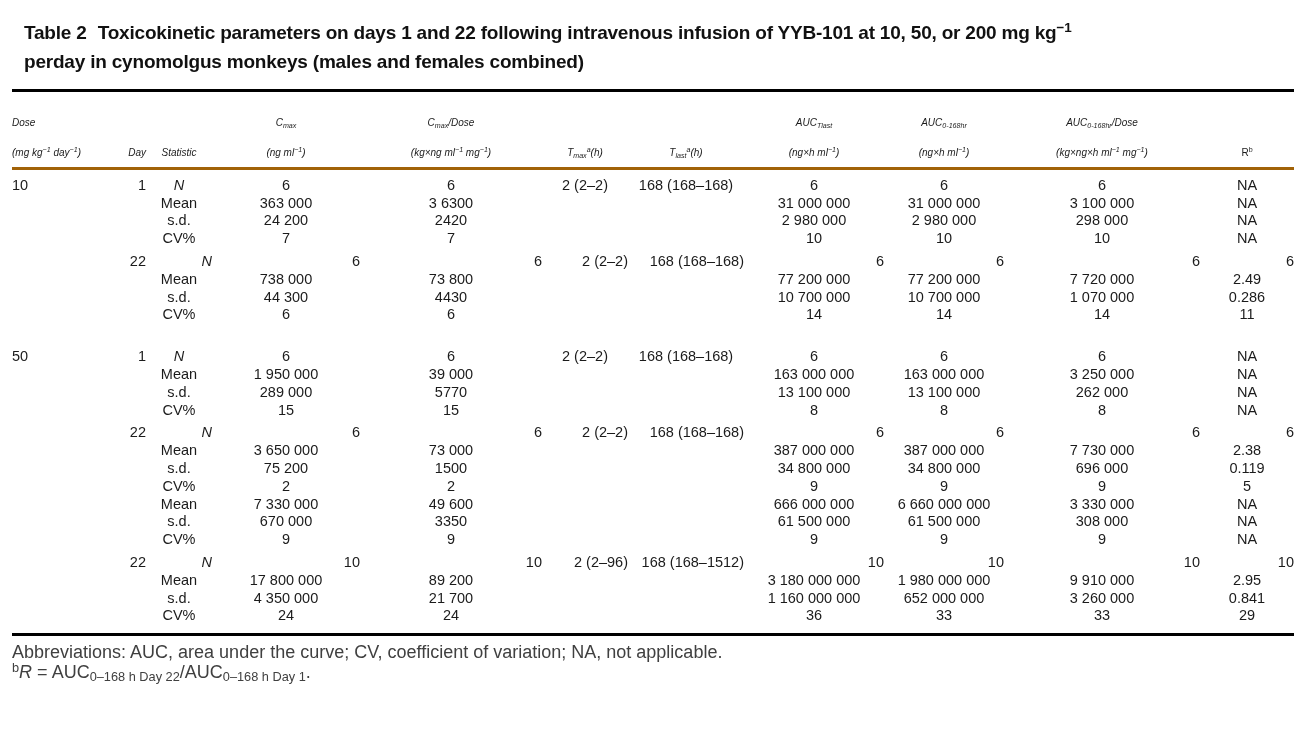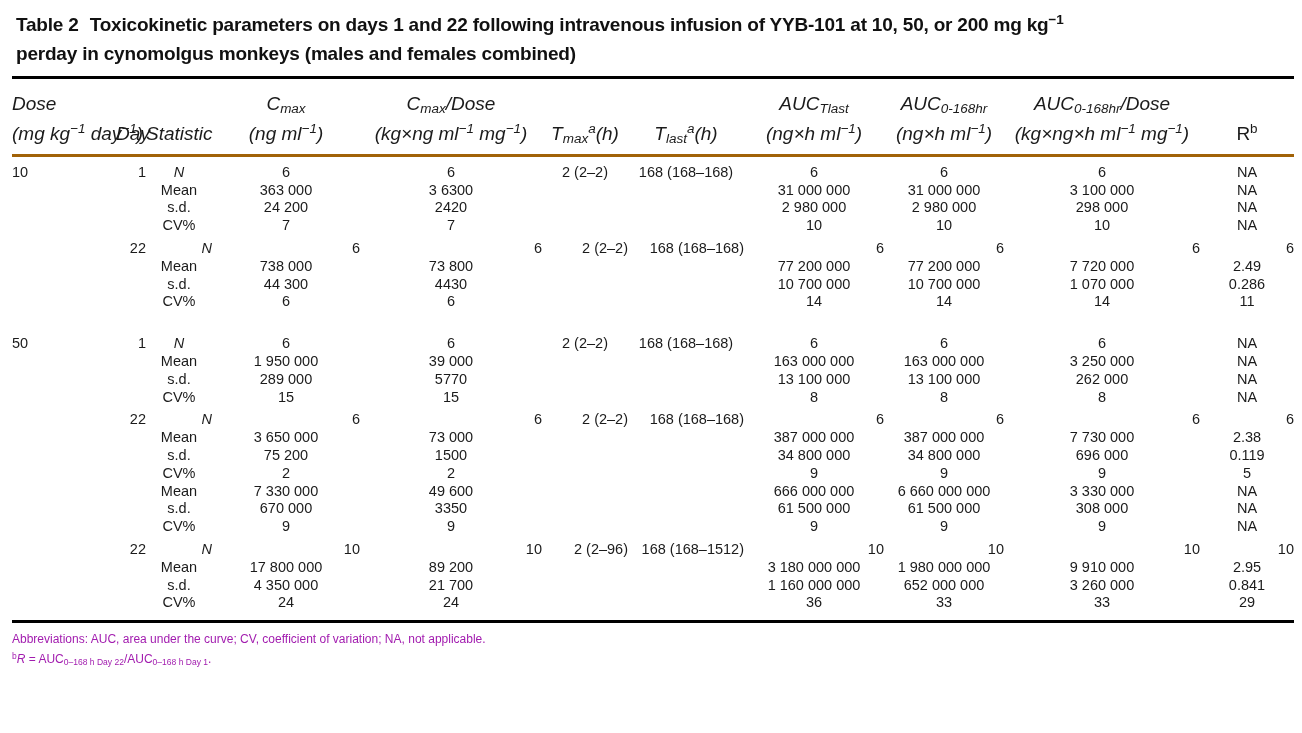--- a/index.html
+++ b/index.html
@@ -3,54 +3,54 @@
 <meta charset="utf-8">
 <style>
   html,body{margin:0;padding:0;}
   body{
     width:1302px;height:733px;background:#ffffff;
     font-family:"Liberation Sans",sans-serif;color:#1b1b1b;
     overflow:hidden;
   }
   .page{padding:6px 8px 0 12px;}
   .title{
-    margin:4px;font-size:19px;line-height:1.55;font-weight:700;
+    margin:12px;font-size:19px;line-height:1.55;font-weight:700;
     letter-spacing:-0.2px;white-space:pre-wrap;color:#111;
   }
   .title .tlabel{margin-right:11px;}
   .rule-thick{height:3px;background:#000;margin-top:7px;}
   table{border-collapse:collapse;table-layout:fixed;width:1282px;border-bottom:3px solid #000;}
   th,td{padding:0;font-weight:400;white-space:nowrap;overflow:visible;}
   col.w-dose{width:104px}
   col.w-day{width:30px}
   col.w-statistic{width:66px}
   col.w-cmax{width:148px}
   col.w-cmax-dose{width:182px}
   col.w-tmax{width:86px}
   col.w-tlast{width:116px}
   col.w-auc-tlast{width:140px}
   col.w-auc-0-168hr{width:120px}
   col.w-auc-0-168hr-dose{width:196px}
   col.w-r{width:94px}
-  thead th{font-size:19px;font-style:italic;font-weight:400;}
+  thead th{font-size:10px;font-style:italic;font-weight:400;}
   thead th.roman{font-style:normal;}
   thead tr.header-top th{padding-top:13px;height:23px;vertical-align:bottom;}
   thead tr.header-units th{height:30px;vertical-align:bottom;padding-bottom:9px;border-bottom:3px solid #a16207;}
   tbody td{font-size:14.5px;line-height:17.8px;}
   tbody tr:first-child td{padding-top:7px;}
   tbody tr.g-start td{padding-top:24px;}
   tbody tr.d-start td{padding-top:5px;text-align:right;}
   tbody tr:last-child td{padding-bottom:8px;}
   .a-left{text-align:left}
   .a-right{text-align:right}
   .a-center{text-align:center}
   sub,sup{font-size:71%;line-height:0;}
   sub{vertical-align:-0.24em;text-align:right;}
   sup{vertical-align:0.5em;}
-  .footnotes{margin-top:6px;font-size:12px;line-height:20px;color:#a21caf;}
+  .footnotes{margin-top:6px;font-size:18px;line-height:20px;color:#404040;}
 </style>
 </head>
 <body>
 
 <div class="page">
   <p class="title"><b class="tlabel">Table 2</b><b>Toxicokinetic parameters on days 1 and 22 following intravenous infusion of YYB-101 at 10, 50, or 200 mg kg<sup>−1</sup>
 perday in cynomolgus monkeys (males and females combined)</b></p>
   <div class="rule-thick"></div>
   <table>
     <colgroup>

